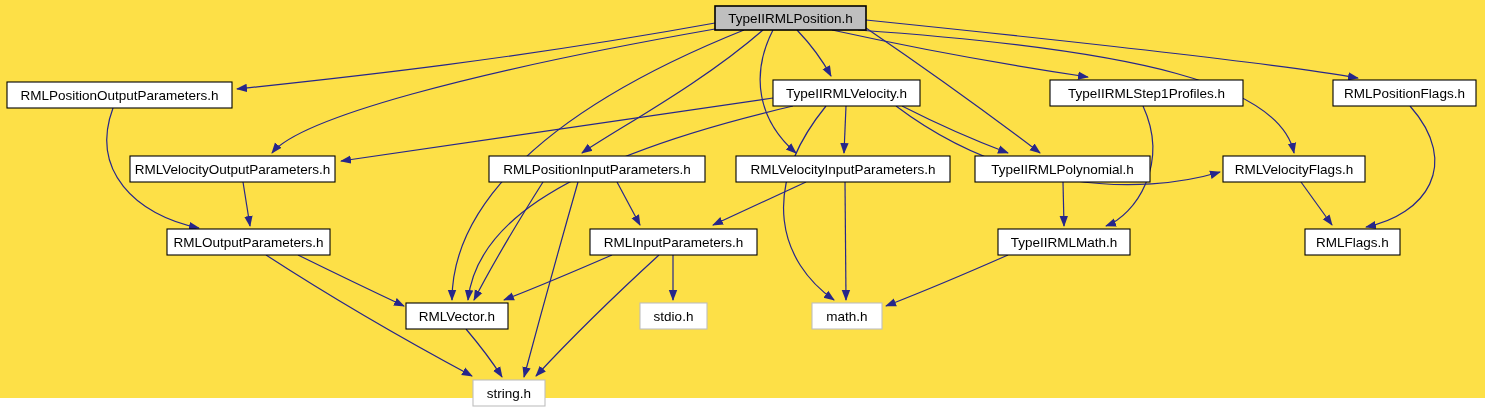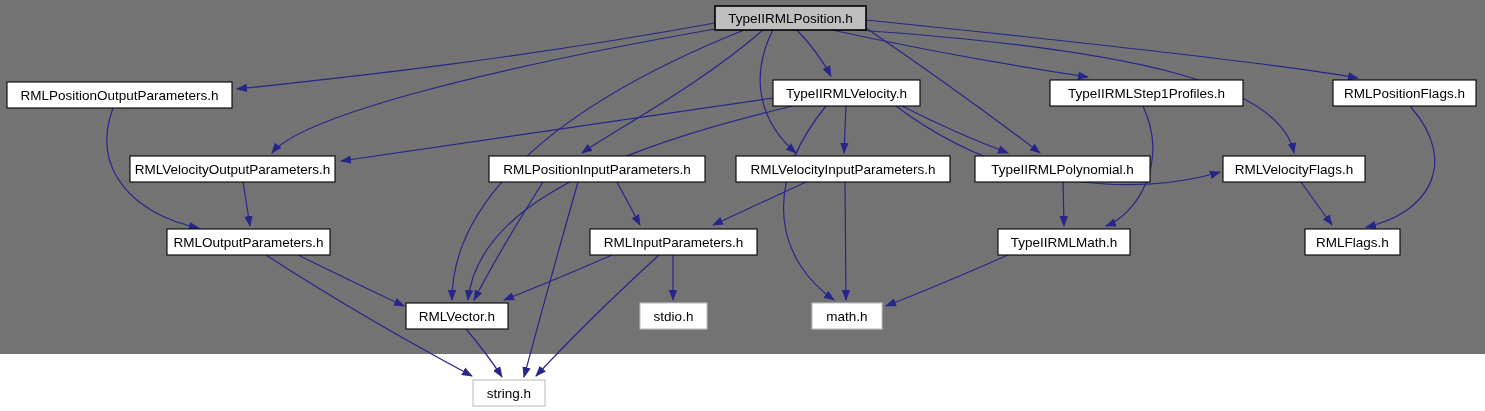--- a/index.html
+++ b/index.html
@@ -7,22 +7,22 @@
     padding: 0;
     background: #ffffff;
     width: 1485px;
     height: 411px;
     overflow: hidden;
     font-family: "Liberation Sans", sans-serif;
   }
   .canvas {
     position: relative;
     width: 1485px;
-    height: 354px;
-    background: #737373;
+    height: 398px;
+    background: #fde047;
   }
   svg { display: block; }
   .edge-path {
     fill: none;
     stroke-width: 1.2;
   }
   .node-rect-main   { stroke-width: 1.6; }
   .node-rect-internal { stroke-width: 1.1; }
   .node-rect-external { stroke-width: 1.1; }
   .node-label {

